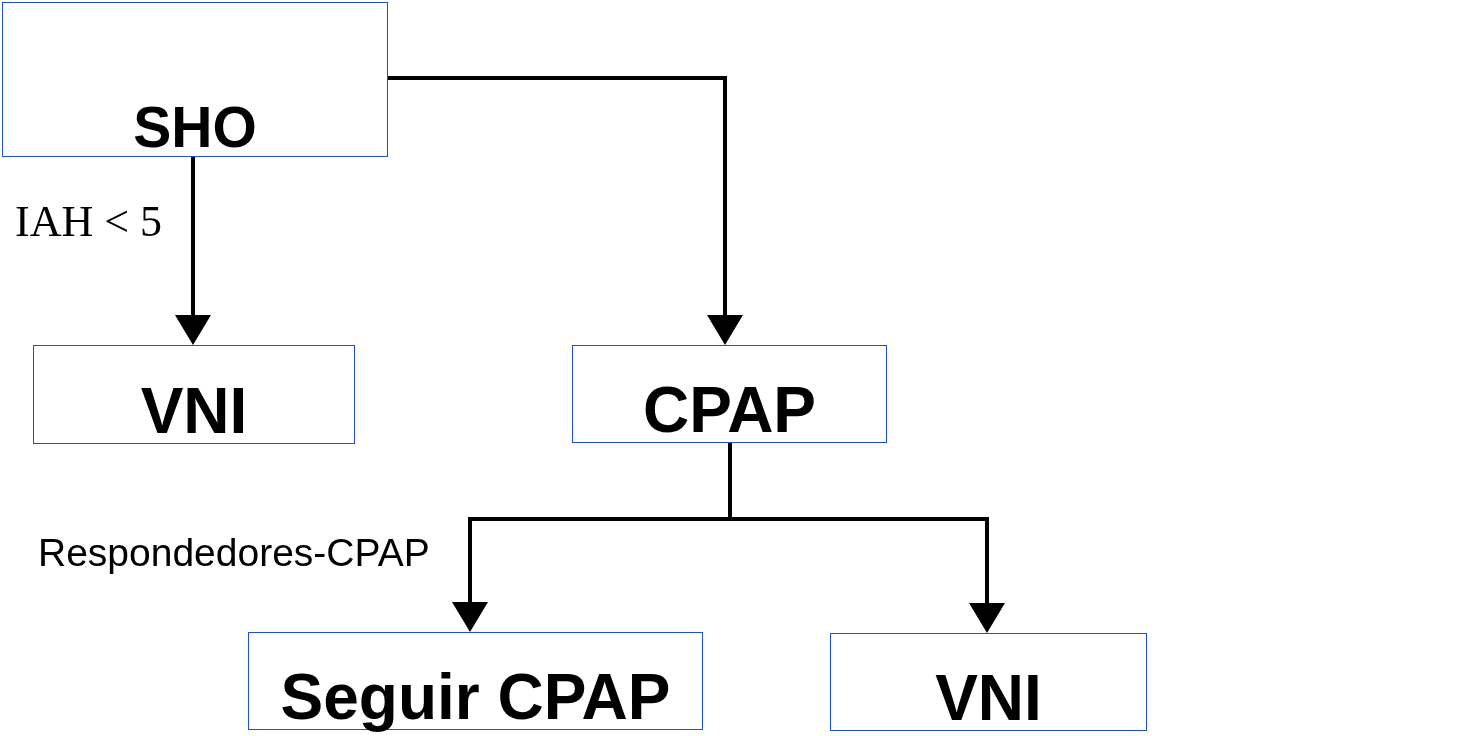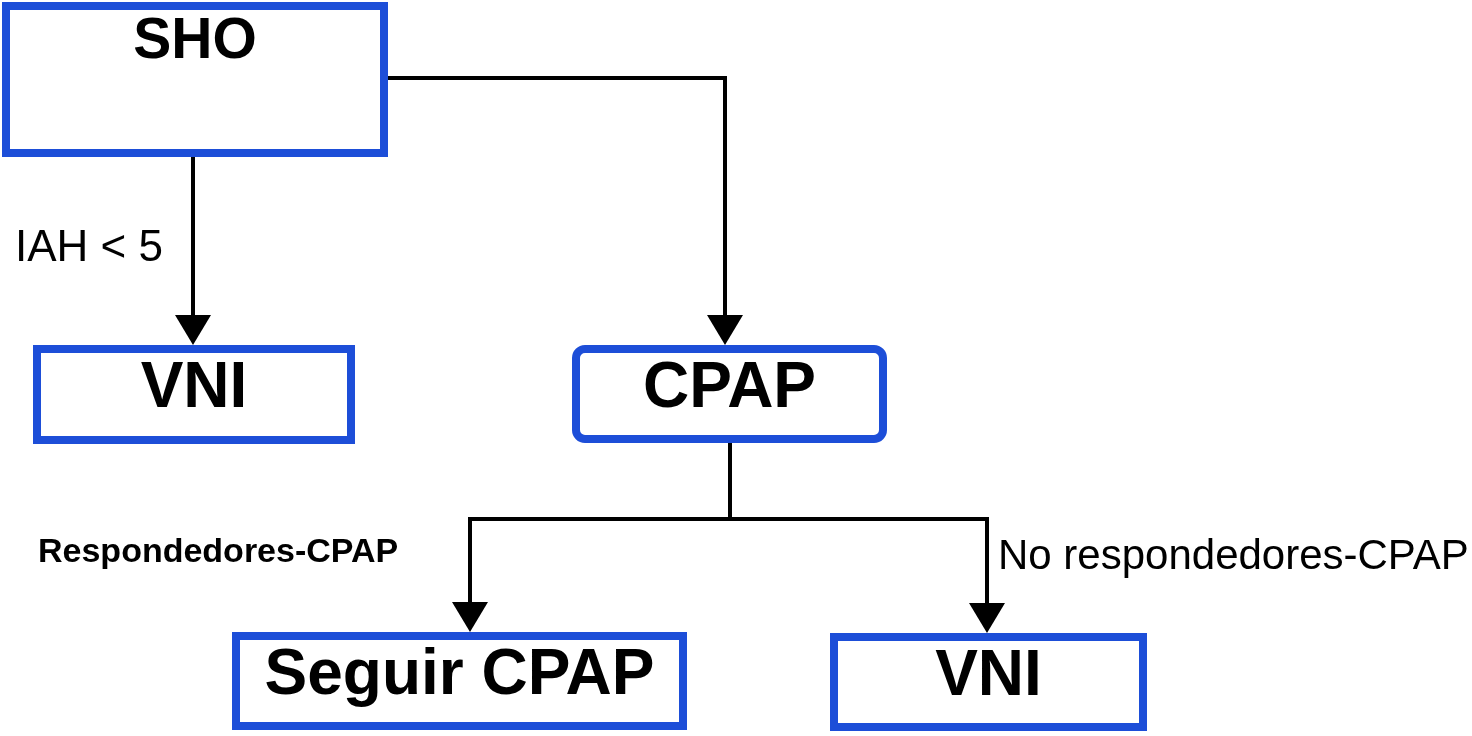--- a/index.html
+++ b/index.html
@@ -13,37 +13,37 @@
     height: 736px;
     background: #ffffff;
     font-family: "Liberation Sans", sans-serif;
     color: #000000;
     overflow: hidden;
   }
   
   .node {
     position: absolute;
     box-sizing: border-box;
-    border: 8px solid #1d4ed8;
+    border: 1px solid #1d4ed8;
     background: #ffffff;
     display: flex;
-    align-items: flex-start;
+    align-items: flex-end;
     justify-content: center;
   }
   .node-label {
     font-weight: bold;
     font-size: 64px;
     line-height: 1;
     white-space: nowrap;
   }
   #node-sho        { left: 2px;   top: 2px;   width: 386px; height: 155px; }
   #node-sho .node-label { font-size: 57px; }
   #node-vni-left   { left: 33px;  top: 345px; width: 322px; height: 99px; }
-  #node-cpap       { left: 572px; top: 345px; width: 315px; height: 98px; border-radius: 13px; }
-  #node-seguir-cpap{ left: 232px; top: 632px; width: 455px; height: 98px; }
+  #node-cpap       { left: 572px; top: 345px; width: 315px; height: 98px; }
+  #node-seguir-cpap{ left: 248px; top: 632px; width: 455px; height: 98px; }
   #node-vni-right  { left: 830px; top: 633px; width: 317px; height: 98px; }
 
   
   .line {
     position: absolute;
     background: #000000;
   }
   #line-sho-stem        { left: 191px; top: 157px; width: 4px;   height: 160px; }
   #line-sho-right       { left: 388px; top: 76px;  width: 339px; height: 4px; }
   #line-right-down      { left: 723px; top: 76px;  width: 4px;   height: 241px; }
@@ -67,23 +67,23 @@
   #arrow-vni-right   { left: 969px; top: 603px; }
 
   
   .edge-label {
     position: absolute;
     font-size: 44px;
     line-height: 1.1;
     white-space: nowrap;
     font-weight: normal;
   }
-  #label-iah-lt5        { left: 15px;  top: 222px; }
+  #label-iah-lt5        { left: 15px;  top: 198px; font-family: Liberation Serif, serif; }
   #label-iah-gt5        { left: 548px; top: 206px; }
-  #label-responders     { left: 38px;  top: 532px; font-size: 34px; font-weight: bold; }
+  #label-responders     { left: 38px;  top: 532px; font-size: 39px; }
   #label-non-responders { left: 998px; top: 532px; font-size: 42px; }
 </style>
 </head>
 <body>
 
 <div class="canvas">
 
   <div class="line" id="line-sho-stem"></div>
   <div class="line" id="line-sho-right"></div>
   <div class="line" id="line-right-down"></div>
@@ -108,15 +108,14 @@
   </div>
   <div class="node" id="node-seguir-cpap">
     <span class="node-label">Seguir CPAP</span>
   </div>
   <div class="node" id="node-vni-right">
     <span class="node-label">VNI</span>
   </div>
 
   <div class="edge-label" id="label-iah-lt5">IAH &lt; 5</div>
   <div class="edge-label" id="label-responders">Respondedores-CPAP</div>
-  <div class="edge-label" id="label-non-responders">No respondedores-CPAP</div>
 
 </div>
 
 </body></html>

